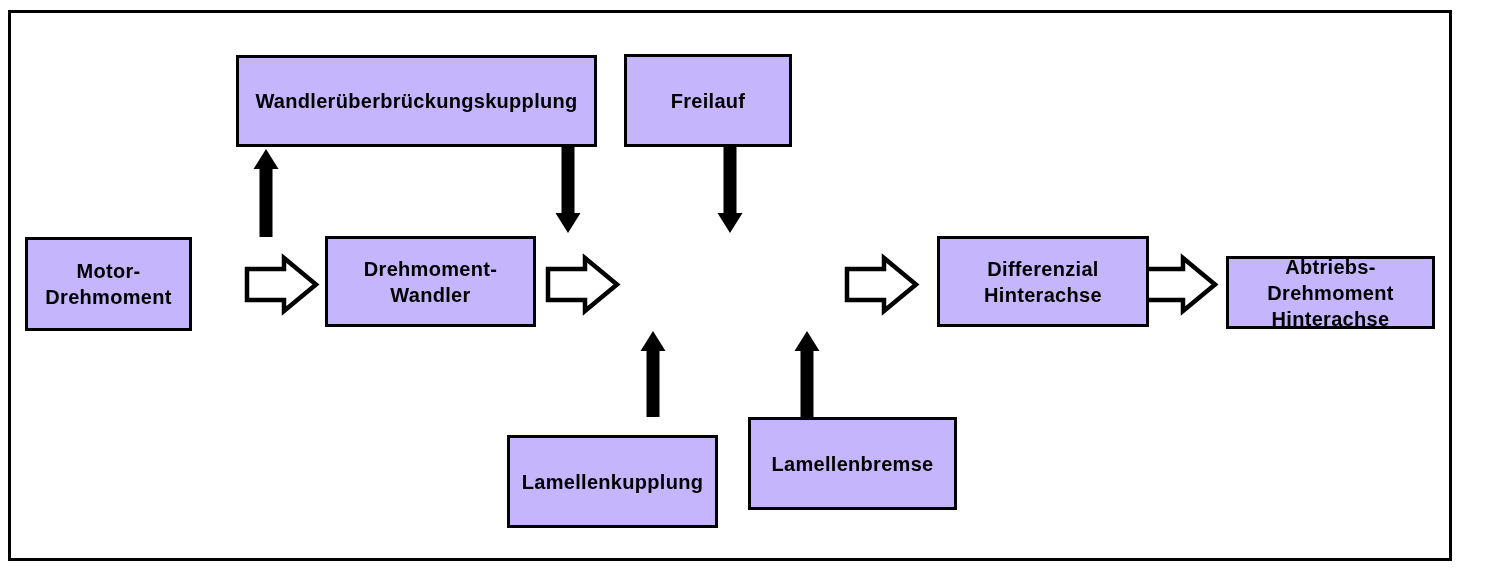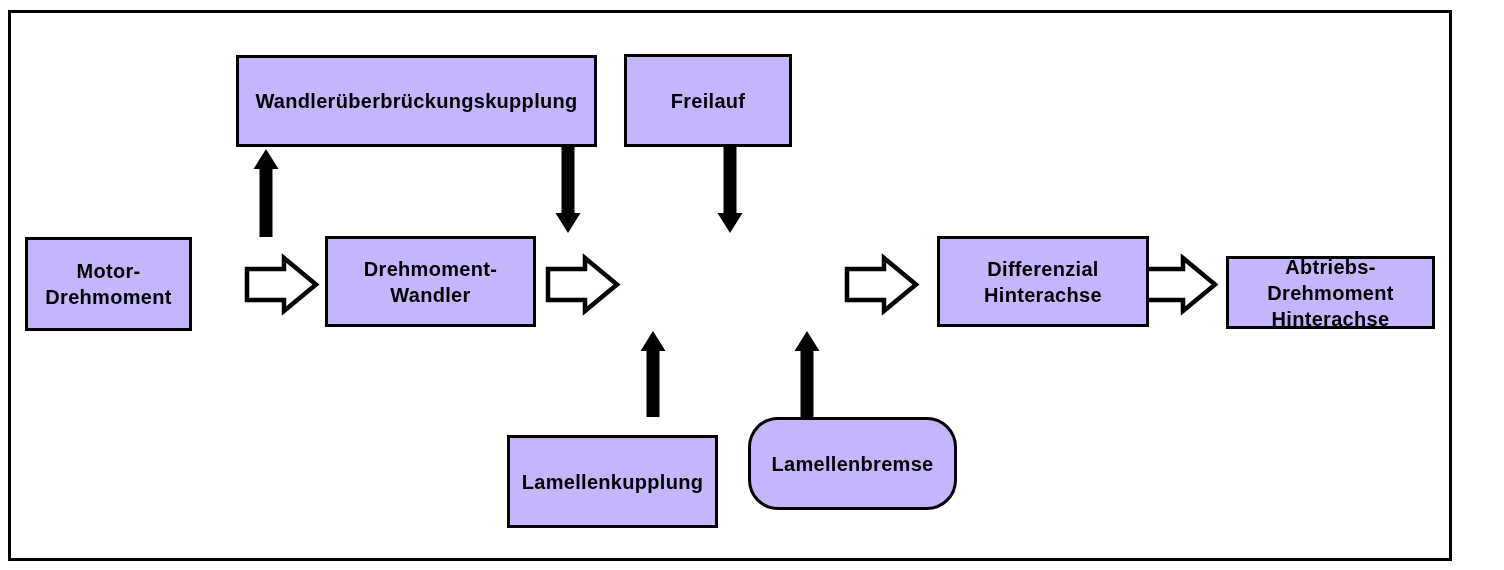--- a/index.html
+++ b/index.html
@@ -50,21 +50,21 @@
     padding: 4px 2px;
   }
   .n-wk { left: 236px;  top: 55px;  width: 361px; height: 92px; }
   .n-fl { left: 624px;  top: 54px;  width: 168px; height: 93px; }
   .n-mo { left: 25px;   top: 237px; width: 167px; height: 94px; }
   .n-dw { left: 325px;  top: 236px; width: 211px; height: 91px; }
   .n-ag { left: 625px;  top: 236px; width: 210px; height: 92px; font-size: 19px; }
   .n-di { left: 925px;  top: 236px; width: 212px; height: 91px; margin-left: 12px; }
   .n-ab { left: 1226px; top: 236px; width: 209px; height: 73px; margin-top: 20px; }
   .n-lk { left: 507px;  top: 417px; width: 211px; height: 93px; margin-top: 18px; }
-  .n-lb { left: 748px;  top: 417px; width: 209px; height: 93px; border-radius: 30px; }
+  .n-lb { left: 748px;  top: 417px; width: 209px; height: 93px; }
 </style>
 </head>
 <body>
 
 <div class="canvas">
 
   <div class="frame"></div>
 
   <svg class="connectors" viewBox="0 0 1504 570" xmlns="http://www.w3.org/2000/svg">
 

